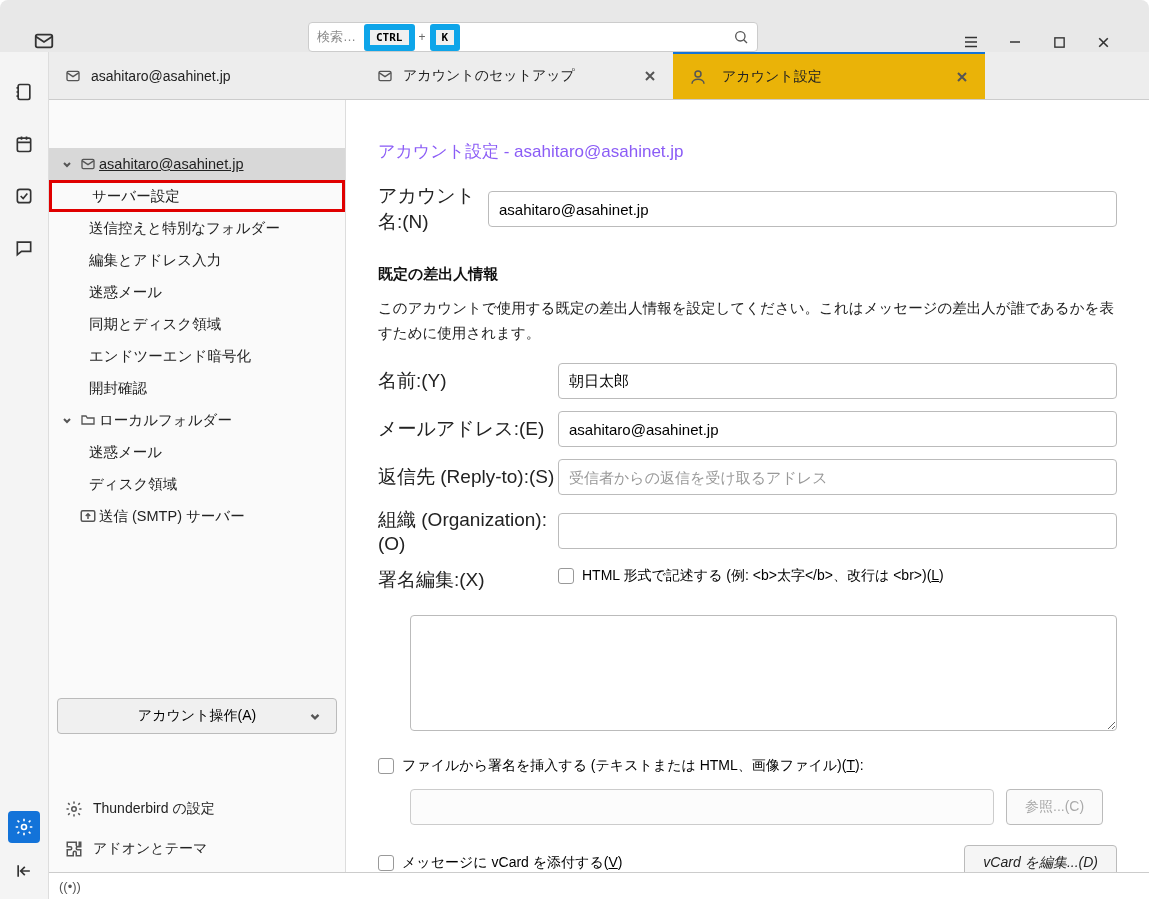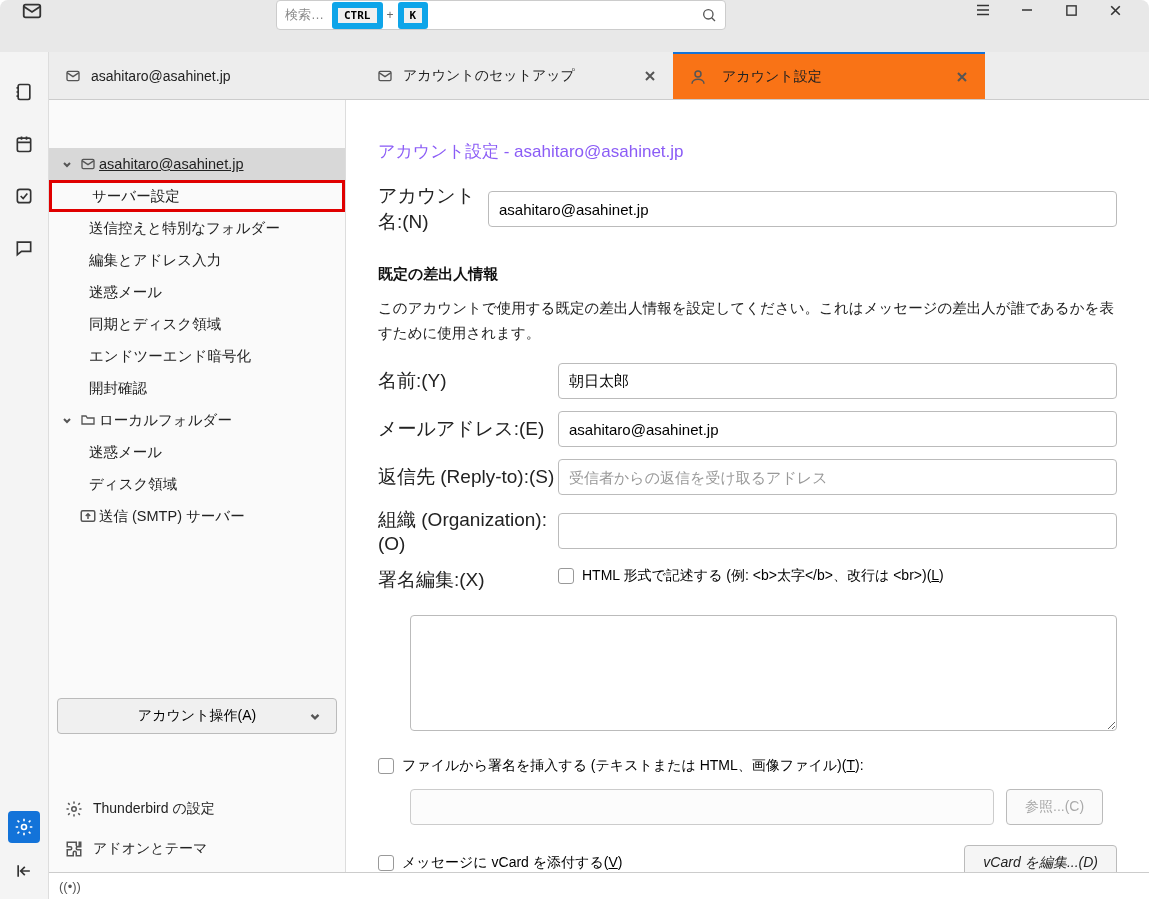--- a/index.html
+++ b/index.html
@@ -1,39 +1,39 @@
 <!DOCTYPE html>
 <html><head>
 <meta charset="utf-8">
 <style>
 * { box-sizing: border-box; margin: 0; padding: 0; font-family: "Meiryo", "Yu Gothic", sans-serif; }
 body { width: 1149px; height: 899px; background: #fff; overflow: hidden; display: flex; flex-direction: column; }
 
-.titlebar { height: 52px; background: #e8e8e8; display: flex; align-items: flex-start; padding: 0 8px; border-radius: 8px 8px 0 0; }
+.titlebar { height: 52px; background: #e8e8e8; display: flex; align-items: flex-end; padding: 0 20px; border-radius: 8px 8px 0 0; gap: 20px; }
 .titlebar-left { width: 48px; display: flex; justify-content: center; }
 .search-container { flex: 0 0 450px; margin-left: 220px; display: flex; align-items: center; background: #fff; border: 1px solid #ccc; border-radius: 4px; height: 30px; padding: 0 8px; }
 .search-placeholder { color: #888; font-size: 13px; margin-right: 8px; }
 .kbd { background: #f0f0f0; border: 6px solid #0ea5e9; border-radius: 3px; padding: 1px 6px; font-size: 11px; font-family: monospace; font-weight: bold; }
 .kbd-plus { margin: 0 4px; font-size: 12px; color: #666; }
 .search-icon { margin-left: auto; color: #555; }
 .titlebar-right { margin-left: auto; display: flex; gap: 24px; padding-right: 16px; }
 .win-btn { width: 20px; height: 20px; display: flex; align-items: center; justify-content: center; cursor: pointer; }
 
 .main-row { flex: 1; display: flex; min-height: 0; }
 
 .spaces-bar { width: 54px; background: #f4f4f4; border-right: 1px solid #ddd; display: flex; flex-direction: column; align-items: center; padding-top: 0; gap: 20px; }
 .spaces-icon { width: 32px; height: 32px; display: flex; align-items: center; justify-content: center; color: #333; border-radius: 4px; }
 .spaces-icon.active { background: #1373d9; color: #fff; }
 .spaces-bottom { margin-top: auto; margin-bottom: 12px; display: flex; flex-direction: column; gap: 12px; align-items: center; }
 
 .content-col { flex: 1; display: flex; flex-direction: column; min-height: 0; }
 
 .tabs { height: 48px; background: #ededed; display: flex; border-bottom: 1px solid #ccc; }
 .tab { display: flex; align-items: center; gap: 10px; padding: 0 16px; font-size: 14px; color: #222; position: relative; }
-.tab.active { background: #f97316; border-top: 2px solid #1373d9; gap: 15px; }
+.tab.active { background: #eab308; border-top: 2px solid #1373d9; gap: 15px; }
 .tab-close { margin-left: auto; cursor: pointer; color: #555; }
 .tab:nth-child(1) { width: 312px; }
 .tab:nth-child(2) { width: 312px; }
 .tab:nth-child(3) { width: 312px; }
 
 .body-row { flex: 1; display: flex; min-height: 0; }
 
 .sidebar { width: 297px; background: #fafafa; border-right: 1px solid #ddd; display: flex; flex-direction: column; padding-top: 48px; }
 .tree { flex: 1; overflow: auto; }
 .tree-item { display: flex; align-items: center; height: 32px; padding-left: 8px; font-size: 14.5px; color: #222; cursor: pointer; }

